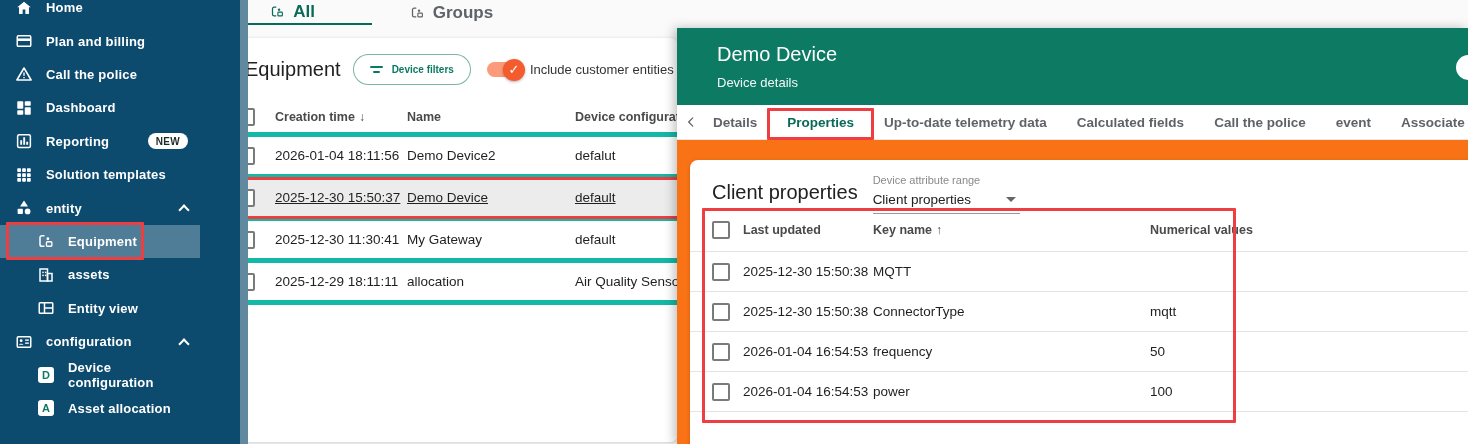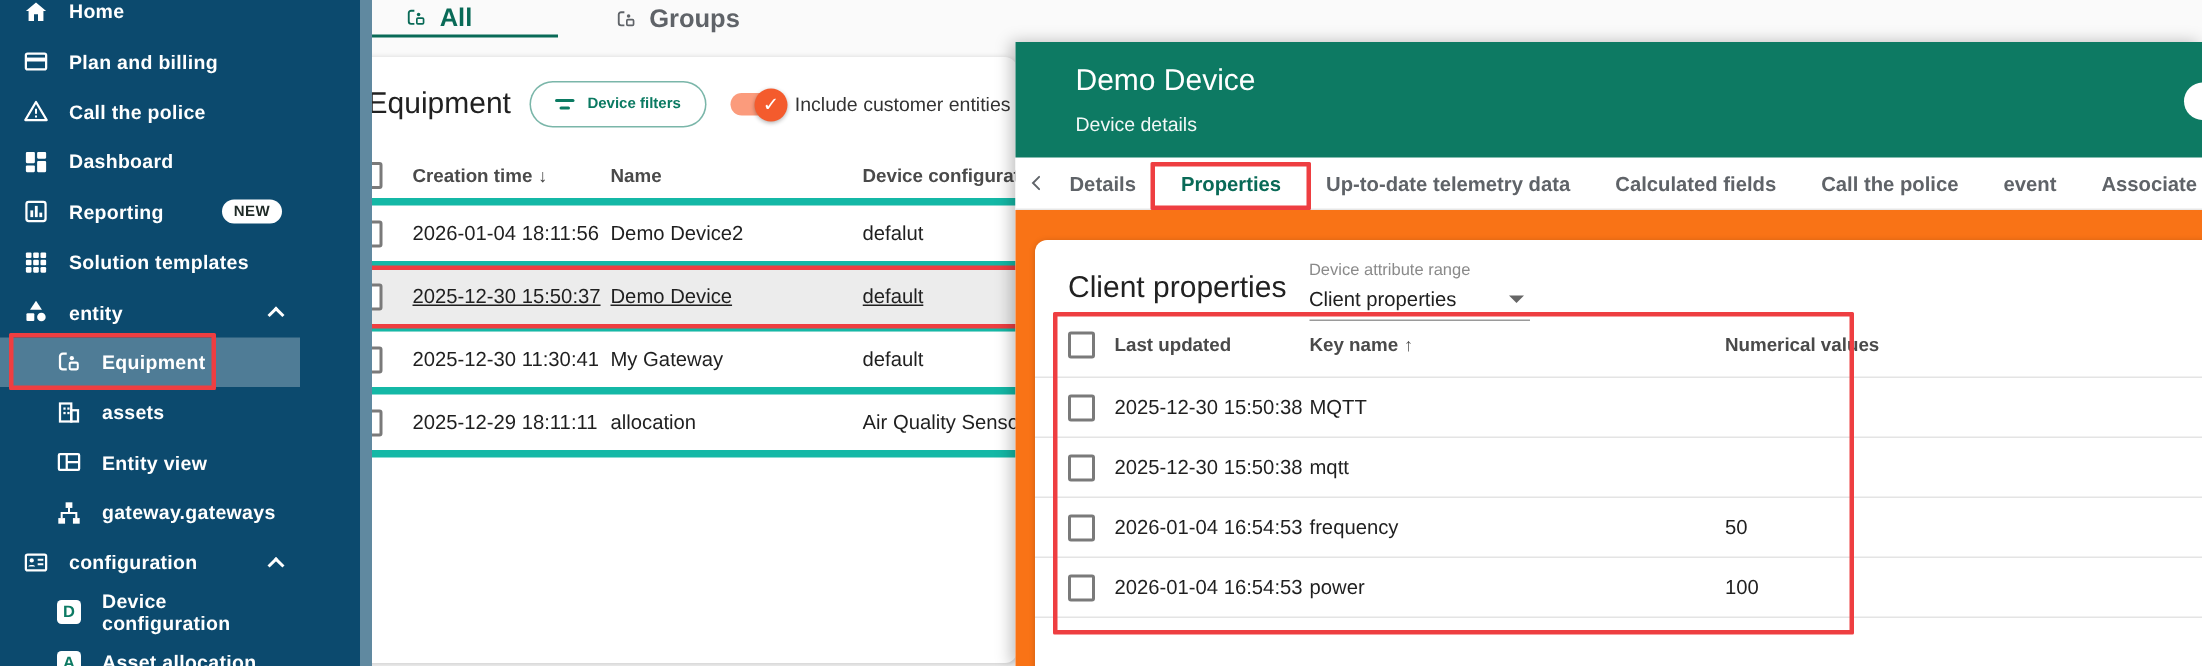--- a/index.html
+++ b/index.html
@@ -220,31 +220,20 @@
       <span class="sb-ic">
         <svg width="18" height="18" viewBox="0 0 24 24">
             <rect x="3" y="5" width="18" height="14" rx="1" fill="none" stroke="#fff" stroke-width="2"></rect>
             <line x1="10" y1="5" x2="10" y2="19" stroke="#fff" stroke-width="2"></line>
             <line x1="10" y1="12" x2="21" y2="12" stroke="#fff" stroke-width="2"></line>
           </svg>
       </span>
       <span>Entity view</span>
     </div>
 
-    <div class="sb-item child">
-      <span class="sb-ic">
-        <svg width="18" height="18" viewBox="0 0 24 24">
-            <rect x="9" y="2.5" width="6" height="5" fill="#fff"></rect>
-            <rect x="2.5" y="16.5" width="6" height="5" fill="#fff"></rect>
-            <rect x="15.5" y="16.5" width="6" height="5" fill="#fff"></rect>
-            <path d="M12 7.5v4.5M5.5 16.5v-4.5h13v4.5M12 12v0" fill="none" stroke="#fff" stroke-width="1.8"></path>
-          </svg>
-      </span>
-      <span>gateway.gateways</span>
-    </div>
 
     <div class="sb-item">
       <span class="sb-ic">
         <svg width="18" height="18" viewBox="0 0 24 24">
             <rect x="3" y="5" width="18" height="14" rx="1.5" fill="none" stroke="#fff" stroke-width="2"></rect>
             <circle cx="8.2" cy="10.2" r="1.9" fill="#fff"></circle>
             <path d="M5.2 15.5c.6-1.6 5.4-1.6 6 0z" fill="#fff"></path>
             <line x1="13.5" y1="9.5" x2="18.5" y2="9.5" stroke="#fff" stroke-width="1.8"></line>
             <line x1="13.5" y1="13.5" x2="18.5" y2="13.5" stroke="#fff" stroke-width="1.8"></line>
           </svg>
@@ -411,20 +400,21 @@
             <span class="cb"></span>
           </span>
         <span class="rcol-a">2025-12-30 15:50:38</span>
         <span class="rcol-c">MQTT</span>
       </div>
       <div class="rt-row">
         <span class="rcol-cb">
             <span class="cb"></span>
           </span>
         <span class="rcol-a">2025-12-30 15:50:38</span>
+        <span class="rcol-b">ConnectorType</span>
         <span class="rcol-c">mqtt</span>
       </div>
       <div class="rt-row">
         <span class="rcol-cb">
             <span class="cb"></span>
           </span>
         <span class="rcol-a">2026-01-04 16:54:53</span>
         <span class="rcol-b">frequency</span>
         <span class="rcol-c">50</span>
       </div>

